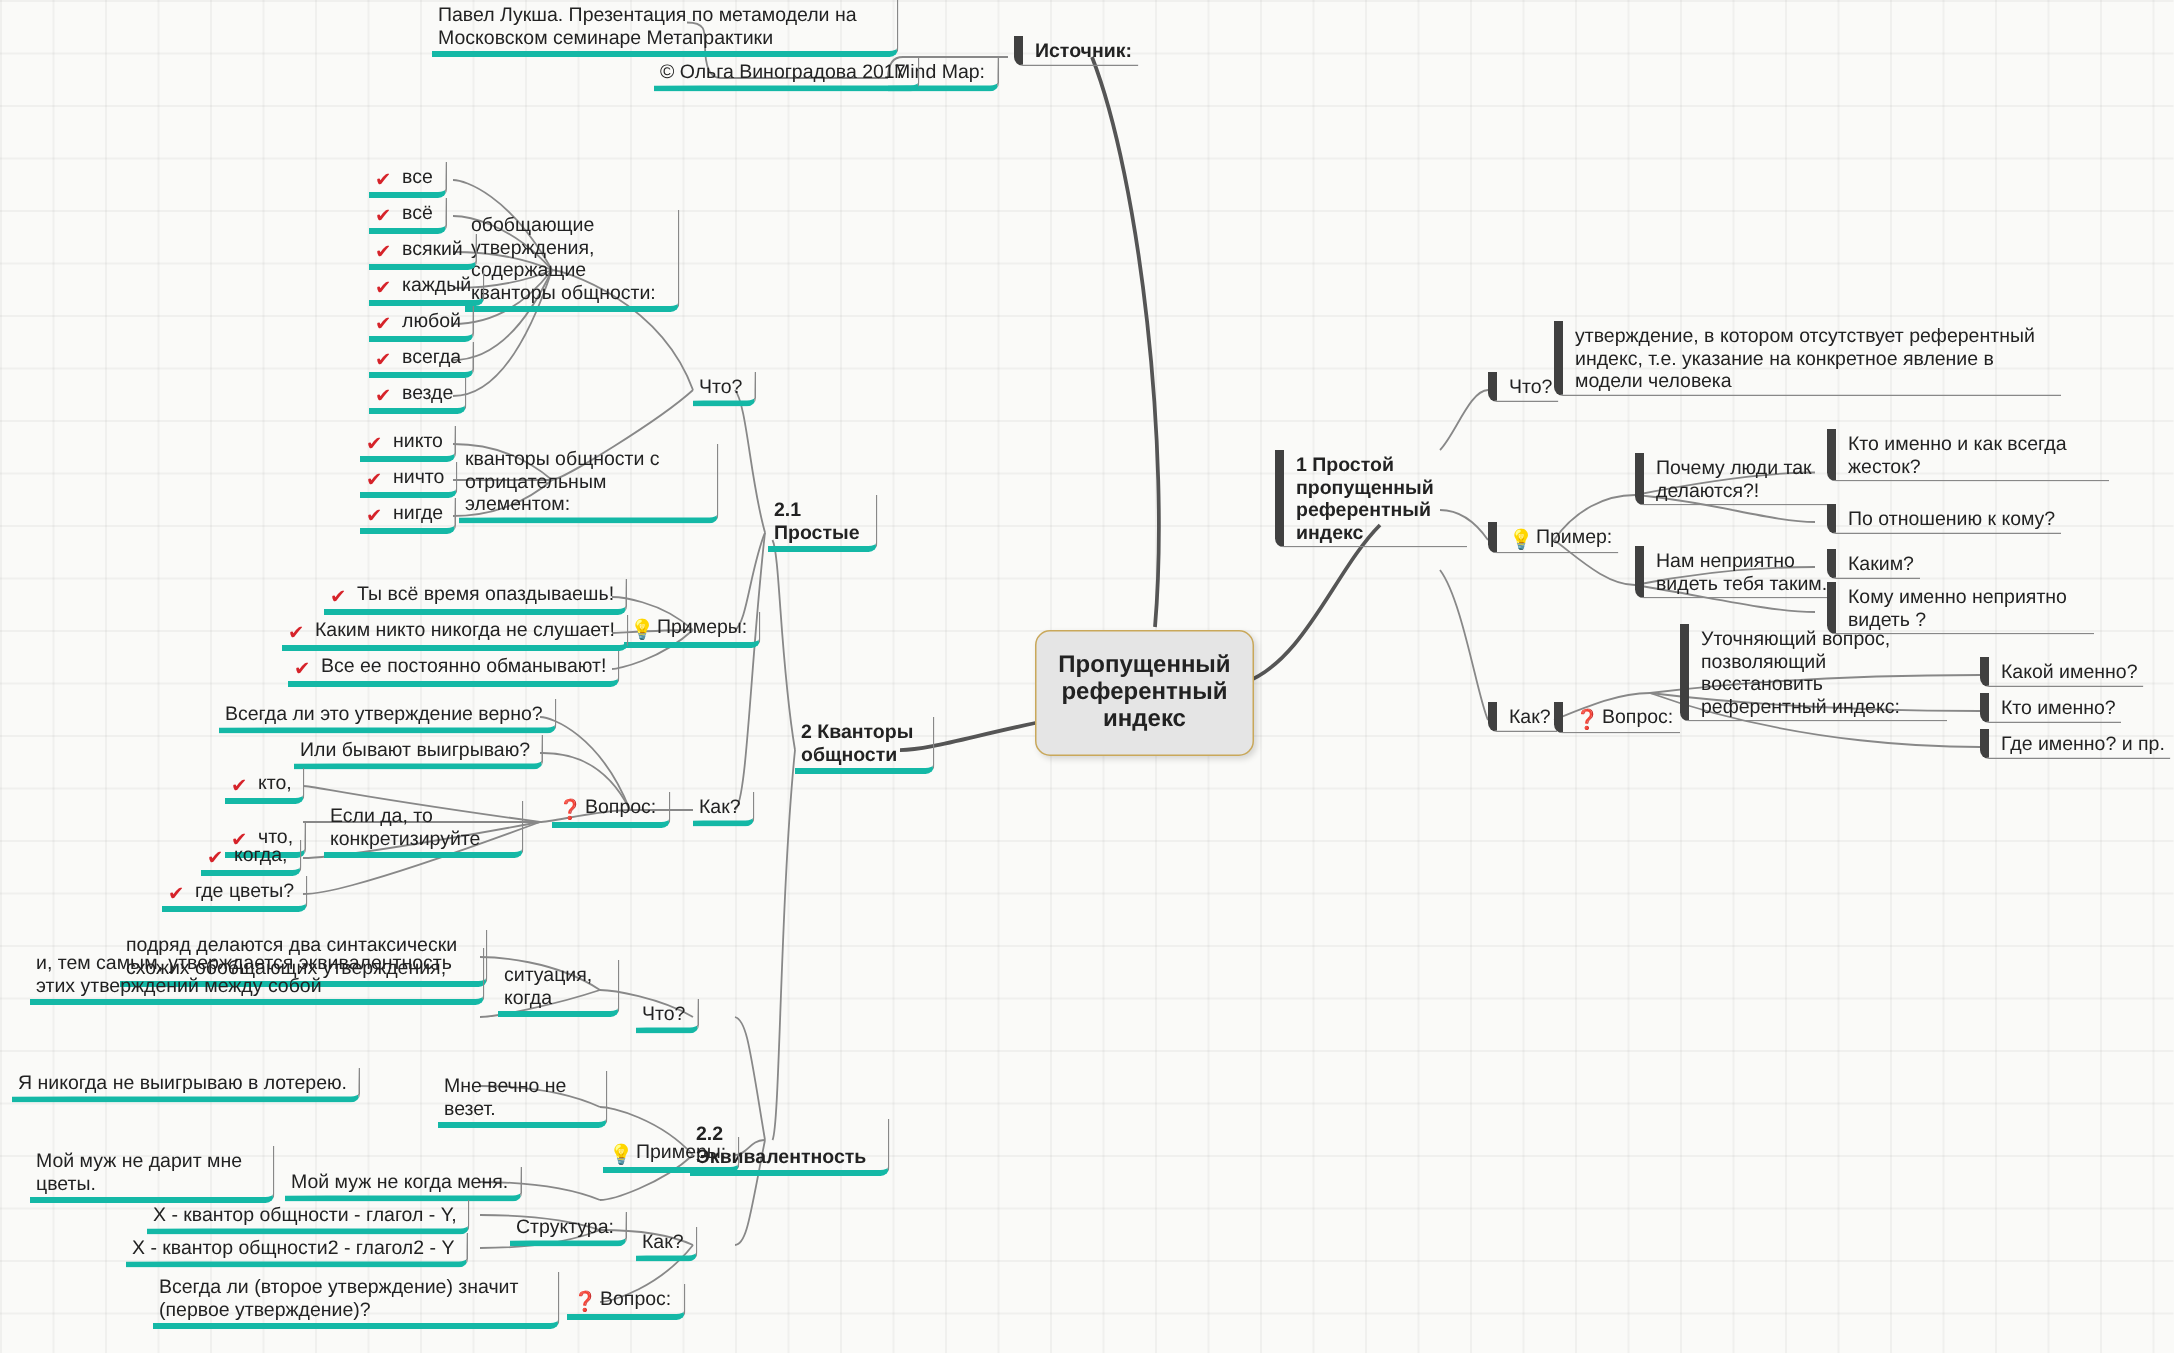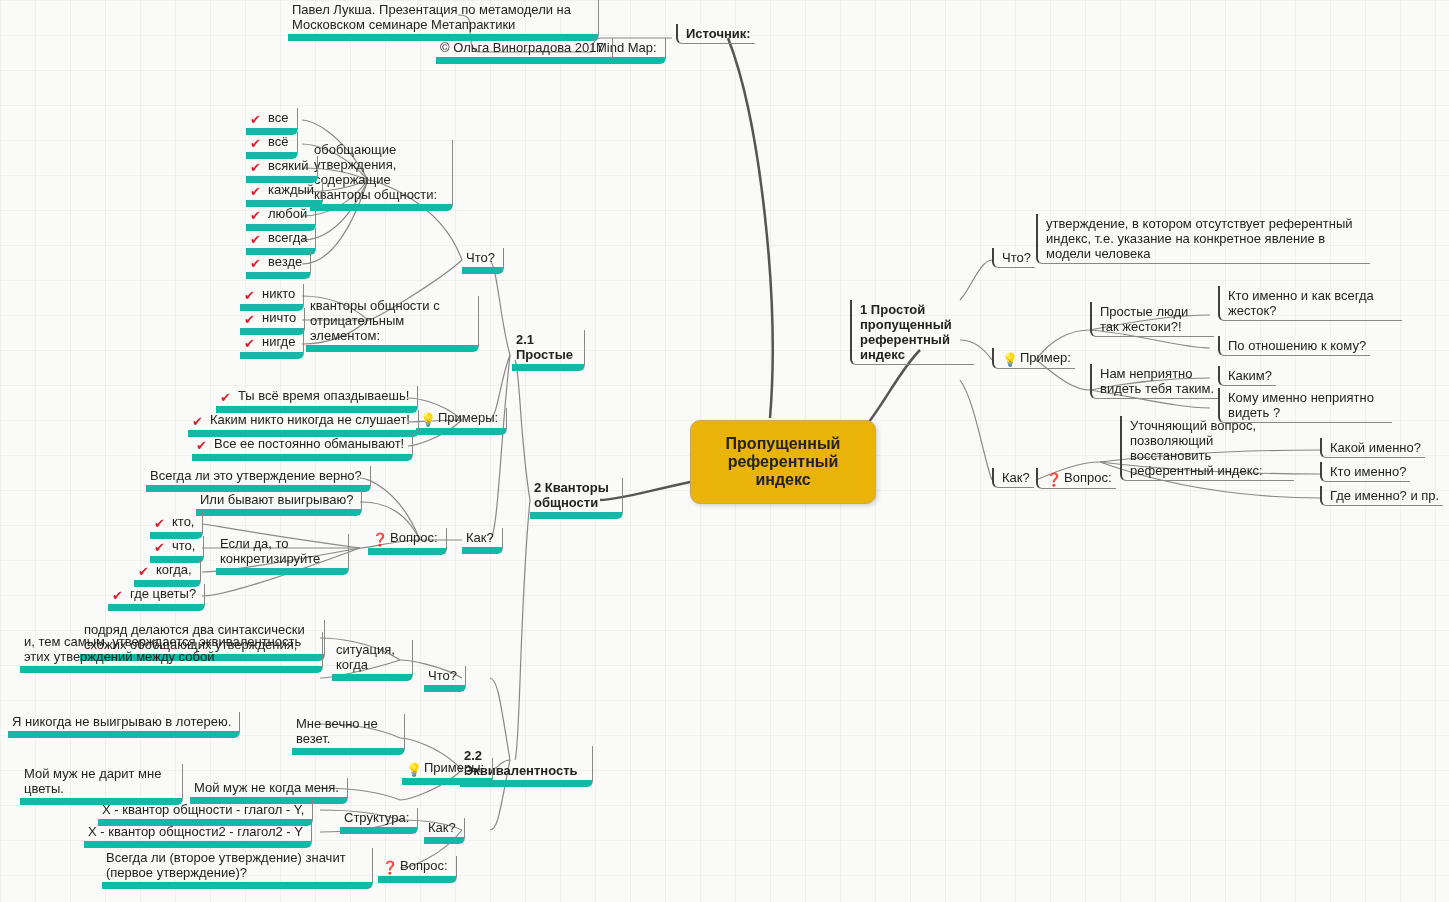--- a/index.html
+++ b/index.html
@@ -1,22 +1,22 @@
 <!DOCTYPE html>
 <html><head>
 <meta charset="utf-8">
 <style>
 html,body{margin:0;padding:0;width:1449px;height:902px;background:#fafaf8;font-family:Arial,Helvetica,sans-serif;font-size:13px;color:#222;overflow:hidden}
 .grid{position:absolute;inset:0;background-image:linear-gradient(to right,rgba(0,0,0,0.04) 1px,transparent 1px),linear-gradient(to bottom,rgba(0,0,0,0.04) 1px,transparent 1px);background-size:35px 35px}
 .node{position:absolute;white-space:nowrap;padding:2px 4px}
 .node.w{white-space:normal}
-.root{position:absolute;background:#eab308;border:1px solid #c9a85a;border-radius:10px;padding:14px 22px;font-size:16px;font-weight:bold;text-align:center;box-shadow:2px 2px 4px rgba(0,0,0,0.15)}
+.root{position:absolute;background:#e5e5e5;border:1px solid #c9a85a;border-radius:10px;padding:14px 2px;font-size:16px;font-weight:bold;text-align:center;box-shadow:2px 2px 4px rgba(0,0,0,0.15)}
 .branch{font-weight:bold}
-.uline{border-bottom:7px solid #14b8a6;border-right:1px solid #888;border-bottom-right-radius:6px;padding:2px 8px 2px 4px}
-.uline-l{border-bottom:1px solid #888;border-left:2px solid #404040;border-bottom-left-radius:6px;padding:2px 4px 2px 8px}
+.uline{border-bottom:4px solid #14b8a6;border-right:1px solid #888;border-bottom-right-radius:6px;padding:2px 8px 2px 4px}
+.uline-l{border-bottom:1px solid #888;border-left:6px solid #404040;border-bottom-left-radius:6px;padding:2px 4px 2px 8px}
 .ck{display:inline-block;width:14px;height:14px;color:#d6232a;margin-right:4px;vertical-align:-2px}
 .bulb{display:inline-block;width:14px;height:14px;color:#e6b800;margin-right:4px;vertical-align:-2px}
 .qm{display:inline-block;width:14px;height:14px;color:#2a7bd1;margin-right:4px;vertical-align:-2px}
 svg.lines{position:absolute;inset:0;width:1449px;height:902px;pointer-events:none}
 svg.lines path{stroke:#888;stroke-width:1.2;fill:none}
 svg.lines path.root-link{stroke-width:2.5;stroke:#555}
 </style>
 </head>
 <body>
 <div class="grid"></div>
@@ -97,21 +97,21 @@
 
 <div class="node branch uline-l" style="left:676px;top:24px">Источник:</div>
 <div class="node uline" style="left:592px;top:38px">Mind Map:</div>
 <div class="node uline" style="left:436px;top:38px">© Ольга Виноградова 2017</div>
 <div class="node w uline" style="left:288px;top:0px;width:298px">Павел Лукша. Презентация по метамодели на Московском семинаре Метапрактики</div>
 
 <div class="node branch w uline-l" style="left:850px;top:300px;width:110px">1 Простой пропущенный референтный индекс</div>
 <div class="node uline-l" style="left:992px;top:248px">Что?</div>
 <div class="node w uline-l" style="left:1036px;top:214px;width:320px">утверждение, в котором отсутствует референтный индекс, т.е. указание на конкретное явление в модели человека</div>
 <div class="node uline-l" style="left:992px;top:348px"><span class="bulb">💡</span><span>Пример:</span></div>
-<div class="node w uline-l" style="left:1090px;top:302px;width:110px">Простые люди так жестоки?!</div>
+<div class="node w uline-l" style="left:1090px;top:302px;width:110px">Почему люди так делаются?!</div>
 <div class="node w uline-l" style="left:1218px;top:286px;width:170px">Кто именно и как всегда жесток?</div>
 <div class="node uline-l" style="left:1218px;top:336px">По отношению к кому?</div>
 <div class="node w uline-l" style="left:1090px;top:364px;width:116px">Нам неприятно видеть тебя таким.</div>
 <div class="node uline-l" style="left:1218px;top:366px">Каким?</div>
 <div class="node w uline-l" style="left:1218px;top:388px;width:160px">Кому именно неприятно видеть ?</div>
 <div class="node uline-l" style="left:992px;top:468px">Как?</div>
 <div class="node uline-l" style="left:1036px;top:468px"><span class="qm">❓</span><span>Вопрос:</span></div>
 <div class="node w uline-l" style="left:1120px;top:416px;width:160px">Уточняющий вопрос, позволяющий восстановить референтный индекс:</div>
 <div class="node uline-l" style="left:1320px;top:438px">Какой именно?</div>
 <div class="node uline-l" style="left:1320px;top:462px">Кто именно?</div>
@@ -136,21 +136,21 @@
 <div class="node uline" style="left:416px;top:408px"><span class="bulb">💡</span><span>Примеры:</span></div>
 <div class="node uline" style="left:216px;top:386px"><span class="ck">✔</span><span>Ты всё время опаздываешь!</span></div>
 <div class="node uline" style="left:188px;top:410px"><span class="ck">✔</span><span>Каким никто никогда не слушает!</span></div>
 <div class="node uline" style="left:192px;top:434px"><span class="ck">✔</span><span>Все ее постоянно обманывают!</span></div>
 <div class="node uline" style="left:462px;top:528px">Как?</div>
 <div class="node uline" style="left:368px;top:528px"><span class="qm">❓</span><span>Вопрос:</span></div>
 <div class="node uline" style="left:146px;top:466px">Всегда ли это утверждение верно?</div>
 <div class="node uline" style="left:196px;top:490px">Или бывают выигрываю?</div>
 <div class="node w uline" style="left:216px;top:534px;width:120px">Если да, то конкретизируйте</div>
 <div class="node uline" style="left:150px;top:512px"><span class="ck">✔</span><span>кто,</span></div>
-<div class="node uline" style="left:150px;top:536px"><span class="ck">✔</span><span>что,</span></div>
+<div class="node uline" style="left:150px;top:548px"><span class="ck">✔</span><span>что,</span></div>
 <div class="node uline" style="left:134px;top:560px"><span class="ck">✔</span><span>когда,</span></div>
 <div class="node uline" style="left:108px;top:584px"><span class="ck">✔</span><span>где цветы?</span></div>
 
 <div class="node branch w uline" style="left:460px;top:746px;width:120px">2.2 Эквивалентность</div>
 <div class="node uline" style="left:424px;top:666px">Что?</div>
 <div class="node w uline" style="left:332px;top:640px;width:68px">ситуация, когда</div>
 <div class="node w uline" style="left:80px;top:620px;width:232px">подряд делаются два синтаксически схожих обобщающих утверждения,</div>
 <div class="node w uline" style="left:20px;top:632px;width:290px">и, тем самым, утверждается эквивалентность этих утверждений между собой</div>
 <div class="node uline" style="left:402px;top:758px"><span class="bulb">💡</span><span>Примеры:</span></div>
 <div class="node w uline" style="left:292px;top:714px;width:100px">Мне вечно не везет.</div>

